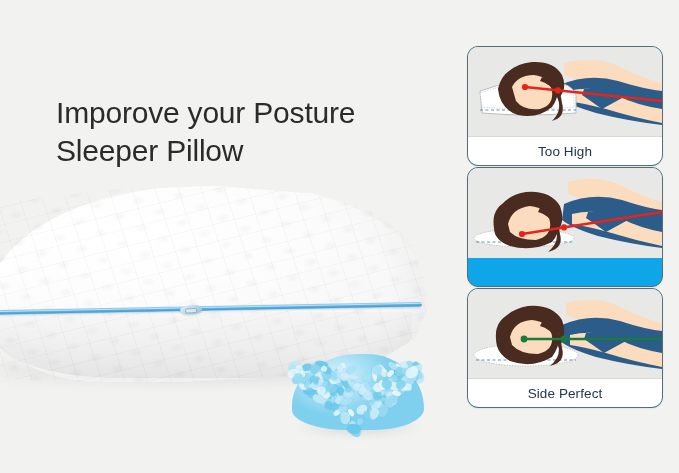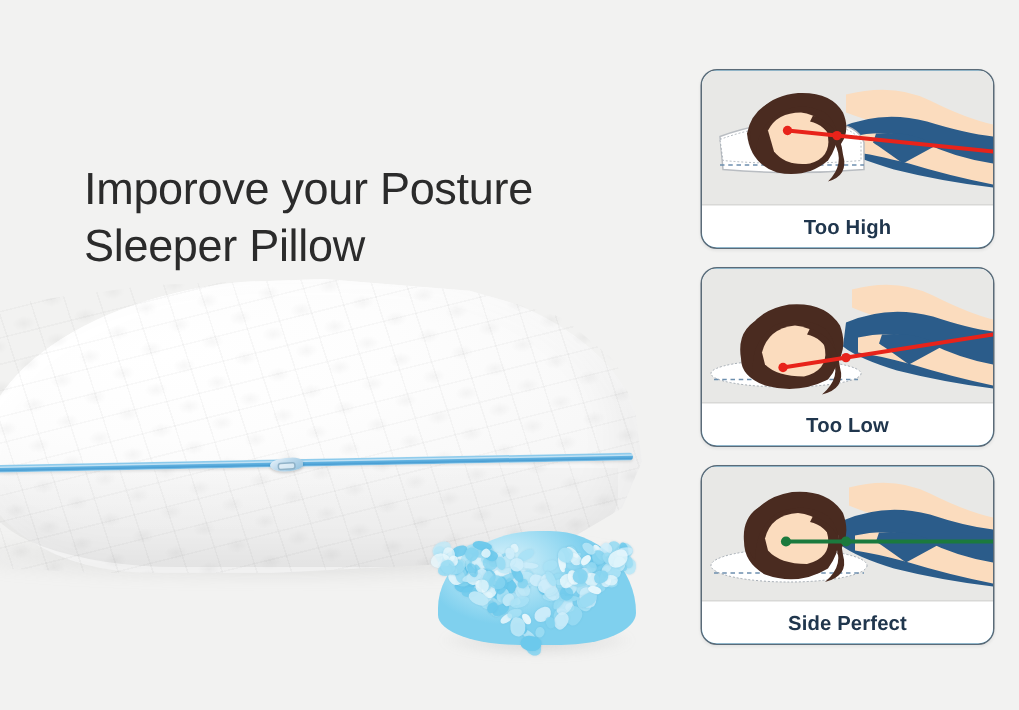--- a/index.html
+++ b/index.html
@@ -13,21 +13,21 @@
 
   
   .brand{position:absolute;left:28px;top:31px;display:flex;align-items:center;gap:7px;height:22px;}
   .brand-mark{width:20px;height:21px;flex:0 0 auto;}
   .brand-word{font-size:15.5px;font-weight:bold;color:#1d4e73;letter-spacing:-0.3px;line-height:1;}
   .brand-sep{color:#b8b8b8;font-size:12px;margin:0 2px 0 3px;line-height:1;}
   .brand-sub{font-size:9.2px;color:#7c7c7c;letter-spacing:1.05px;line-height:1;}
 
   
   .headline{
-    position:absolute;left:56px;top:88px;width:390px;
+    position:absolute;left:56px;top:74px;width:390px;
     font-size:30px;line-height:1.275;color:#2b2b2b;font-weight:400;
     letter-spacing:-0.2px;
   }
   .headline span{display:block;}
 
   
   .pillow-wrap{position:absolute;left:-14px;top:186px;width:460px;height:215px;}
   .pillow-shadow{
     position:absolute;left:10px;top:168px;width:420px;height:34px;
     background:radial-gradient(ellipse at 45% 50%,rgba(160,160,160,.30) 0%,rgba(175,175,175,.14) 45%,rgba(200,200,200,0) 75%);
@@ -99,23 +99,23 @@
       radial-gradient(ellipse 50% 60% at 70% 46%, #bfe8f8 0%, #73c9ea 70%, #5bbfe6 100%);
     border-radius:54% 46% 40% 44% / 72% 76% 30% 28%;
     filter:blur(.2px);
   }
   .foam-chunks{position:absolute;left:0;top:0;width:100%;height:100%;}
   .ck{position:absolute;border-radius:42% 58% 48% 52%/52% 44% 56% 48%;}
 
   
   .cards{position:absolute;right:17px;top:46px;width:195px;}
   .card{
-    position:relative;width:194px;height:118px;margin-bottom:12px;
-    border:1px solid #5b6b78;border-radius:11px;background:#7dd3fc;
-    overflow:hidden;box-shadow:0 1px 2px rgba(0,0,0,.06);font-weight:bold;
+    position:relative;width:194px;height:118px;margin-bottom:1px;
+    border:1px solid #5b6b78;border-radius:11px;background:#0ea5e9;
+    overflow:hidden;box-shadow:0 1px 2px rgba(0,0,0,.06);
   }
   .card .scene{position:absolute;left:0;top:0;right:0;height:90px;overflow:hidden;background:#e8e8e6;}
   .card .cap{
     position:absolute;left:0;right:0;bottom:0;height:28px;background:#ffffff;
     border-top:1px solid #d8d8d6;
     display:flex;align-items:center;justify-content:center;
     font-size:13.5px;color:#20364d;letter-spacing:.1px;
   }
   .scene svg{position:absolute;left:0;top:0;width:194px;height:90px;display:block;}
 </style>
@@ -391,21 +391,20 @@
           <path d="M40 56 Q44 40 62 38 Q80 40 82 54 Q84 68 68 72 Q50 72 42 64 Z" fill="#fbdcbe"></path>
 
           <path d="M48 38 Q66 30 82 40 Q92 50 88 66 Q98 54 92 38 Q82 22 58 24 Q34 28 28 48 Q26 62 34 70 Q32 50 48 38 Z" fill="#4a2b20"></path>
           <path d="M72 40 Q90 46 92 66 Q96 80 80 84 Q94 72 86 58 Q80 46 70 44 Z" fill="#4a2b20"></path>
 
           <line x1="54" y1="66" x2="194" y2="44" stroke="#e8231a" stroke-width="2.6" stroke-linecap="round"></line>
           <circle cx="54" cy="66" r="3.1" fill="#e8231a"></circle>
           <circle cx="96" cy="59.4" r="3.1" fill="#e8231a"></circle>
         </svg>
       </div>
-      <div class="cap">Too Low</div>
     </div>
 
     <div class="card">
       <div class="scene">
         <svg viewBox="0 0 194 90">
           <rect x="0" y="0" width="194" height="90" fill="#e8e8e6"></rect>
           <path d="M98 14 Q128 6 152 18 Q176 30 194 34 L194 56 Q166 48 140 40 Q112 32 98 26 Z" fill="#fbdcbe"></path>
           <path d="M94 36 Q122 24 152 32 Q176 40 194 42 L194 80 Q160 76 128 68 Q102 60 92 52 Z" fill="#2b5c8a"></path>
           <path d="M102 46 Q128 40 150 50 Q170 60 194 64 L194 78 Q164 72 138 64 Q116 58 102 56 Z" fill="#fbdcbe"></path>
           <path d="M118 44 Q142 42 158 52 L136 64 Q122 54 116 50 Z" fill="#2b5c8a"></path>

